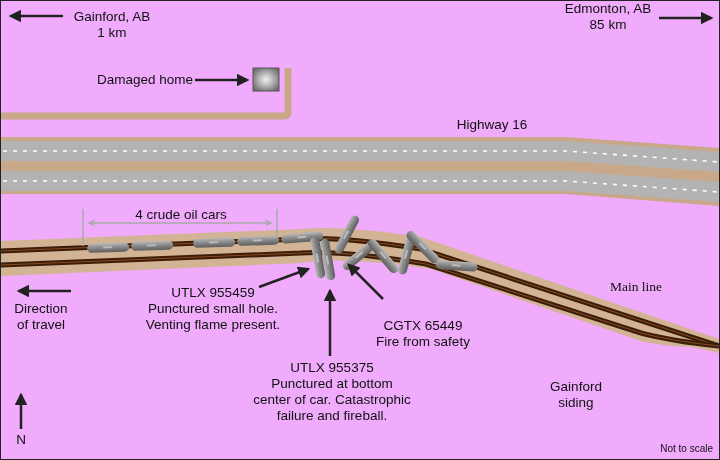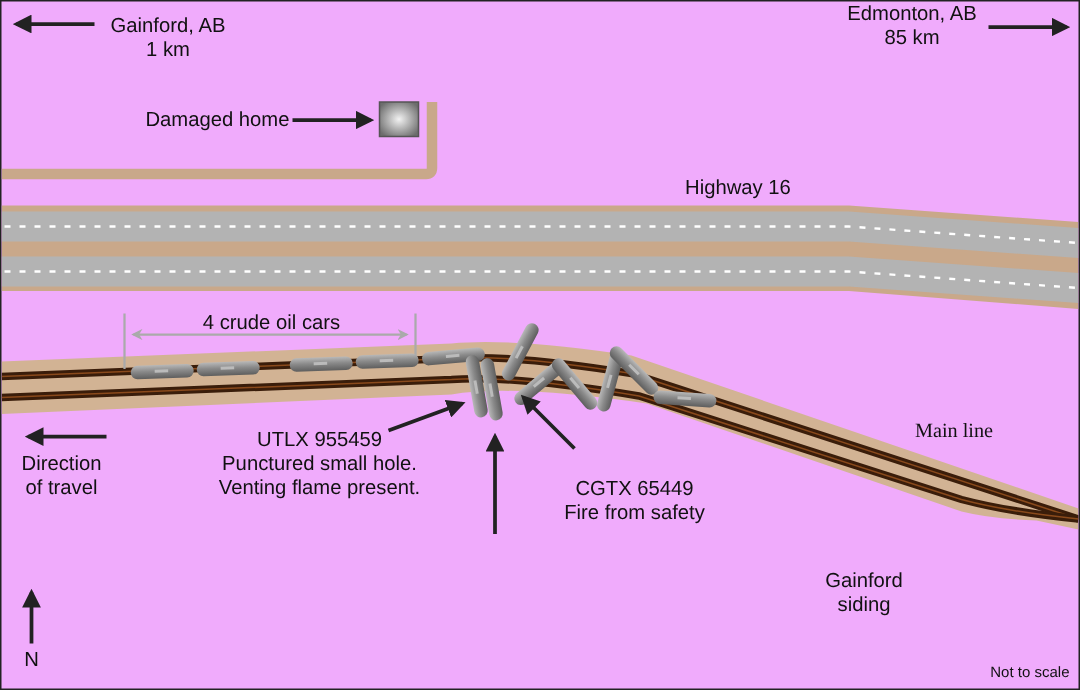--- a/index.html
+++ b/index.html
@@ -167,20 +167,26 @@
     <span class="l">UTLX 955459</span>
     <span class="l">Punctured small hole.</span>
     <span class="l">Venting flame present.</span>
   </div>
 
   <div class="lbl" style="left:364px; top:300px; width:116px;margin-top:17px;">
     <span class="l">CGTX 65449</span>
     <span class="l">Fire from safety</span>
   </div>
 
+  <div class="lbl" style="left:244px; top:359px; width:174px;">
+    <span class="l">UTLX 955375</span>
+    <span class="l">Punctured at bottom</span>
+    <span class="l">center of car. Catastrophic</span>
+    <span class="l">failure and fireball.</span>
+  </div>
 
   <div class="lbl" style="left:600px; top:278px; width:70px;font-family:Liberation Serif, serif;">Main line</div>
 
   <div class="lbl" style="left:540px; top:330px; width:70px;margin-top:48px;">
     <span class="l">Gainford</span>
     <span class="l">siding</span>
   </div>
 
   <div class="lbl" style="left:10px; top:431px; width:20px;">N</div>
 

